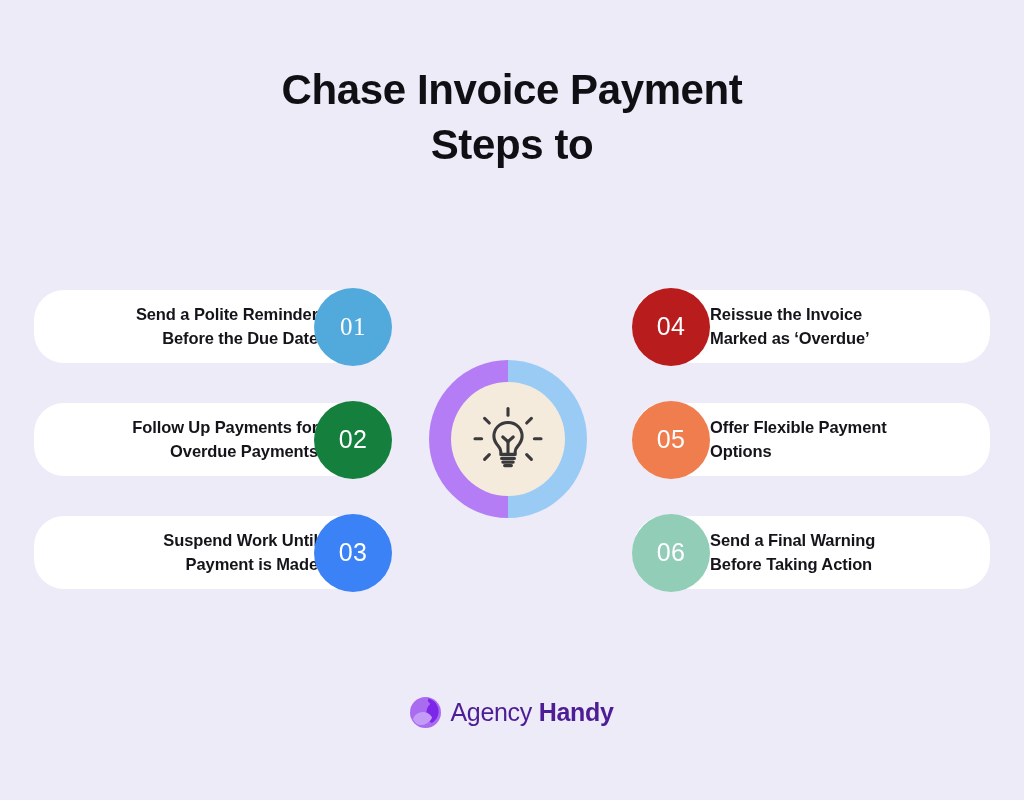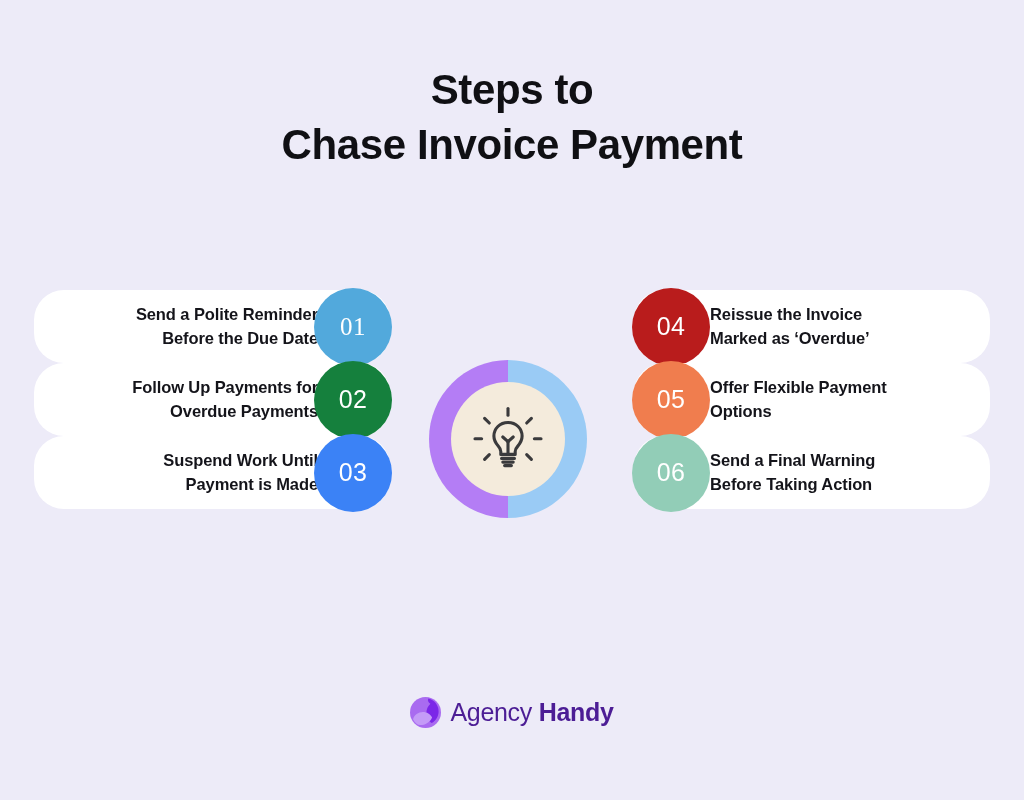--- a/index.html
+++ b/index.html
@@ -45,20 +45,21 @@
     width: 356px;
   }
   .col-left  { left: 34px; }
   .col-right { left: 634px; }
 
   .card {
     position: relative;
     height: 73px;
     background: #FFFFFF;
     border-radius: 30px;
+    margin-bottom: 40px;
     display: flex;
     align-items: center;
     box-sizing: border-box;
   }
   .card:last-child { margin-bottom: 0; }
 
   .card-left  { justify-content: flex-end; padding-right: 72px; }
   .card-right { justify-content: flex-start; padding-left: 76px; }
 
   .card-text {
@@ -134,22 +135,22 @@
     color: #4c1d95;
     letter-spacing: -0.3px;
     white-space: pre;
   }
   .logo-text .bold { font-weight: bold; }
 </style>
 </head>
 <body style="background: rgb(237, 235, 248);">
 
 <div class="title-block">
+  <div class="title-line">Chase Invoice Payment</div>
   <div class="title-line">Steps to</div>
-  <div class="title-line">Chase Invoice Payment</div>
 </div>
 
 <div class="steps-area">
 
   <div class="col col-left">
 
     <div class="card card-left">
       <div class="card-text">
         <span>Send a Polite Reminder</span><br>
         <span>Before the Due Date</span>

